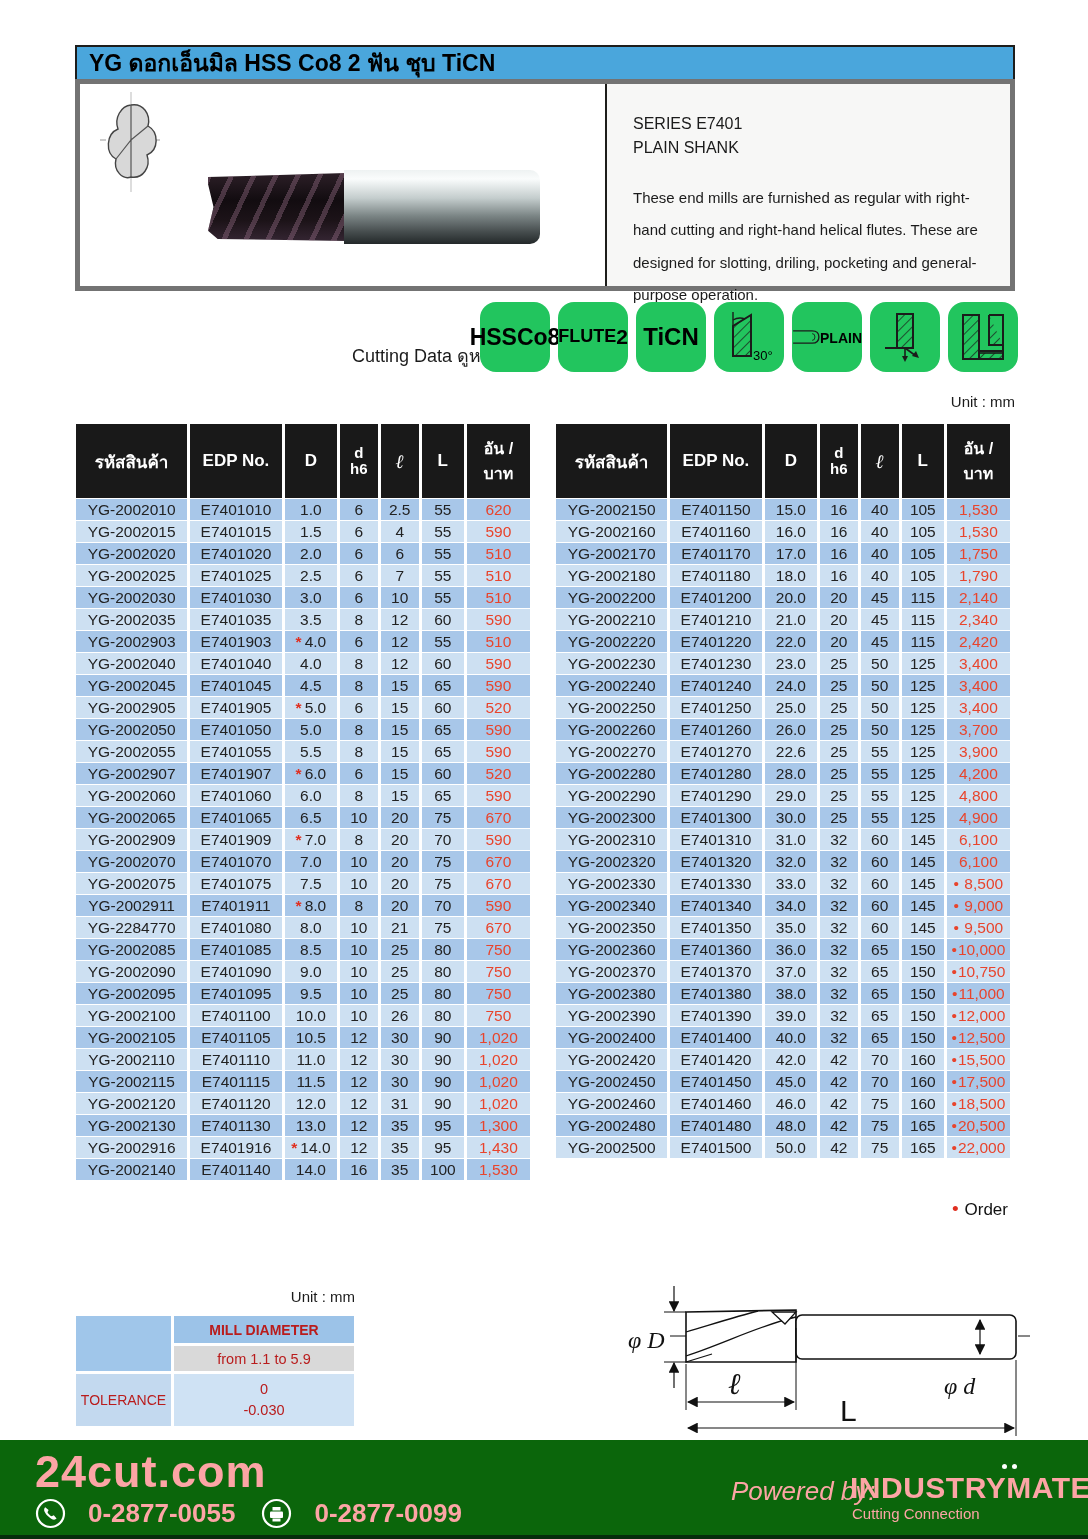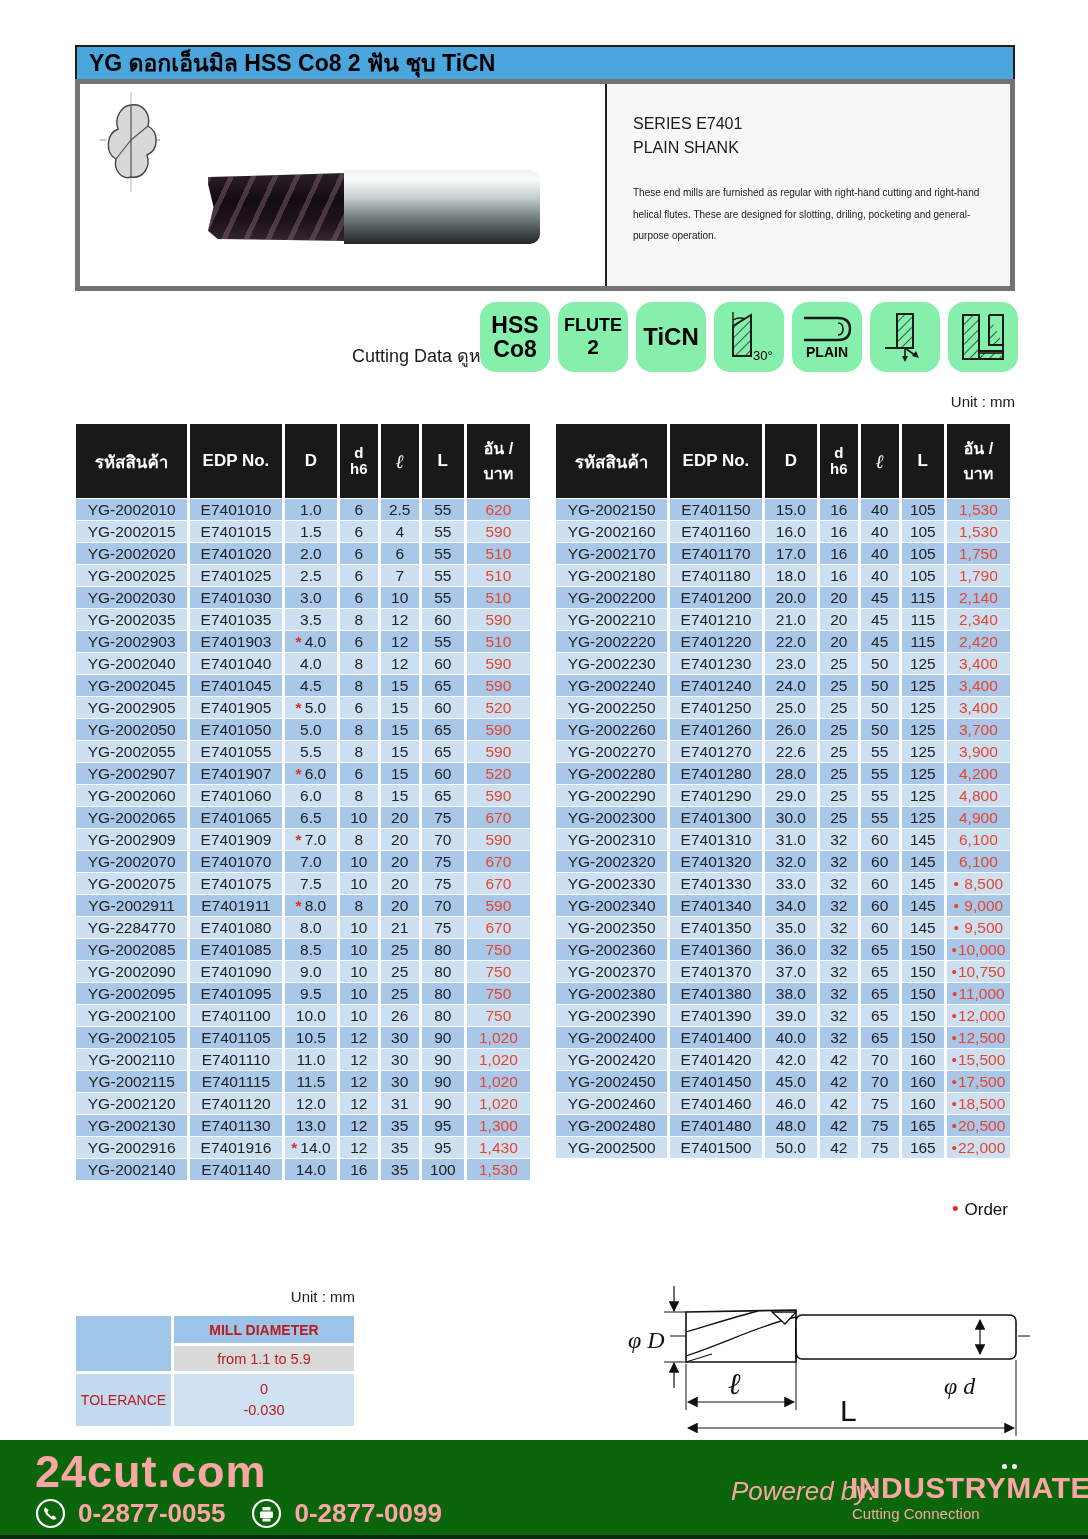--- a/index.html
+++ b/index.html
@@ -21,42 +21,42 @@
   .product-box {
     position:absolute; left:75px; top:79px; width:940px; height:212px;
     box-sizing:border-box; border:5px solid #737373; background:#fff;
   }
   .info-panel {
     position:absolute; right:0; top:0; width:405px; height:100%;
     box-sizing:border-box; border-left:2px solid #1d1d1b; background:#f7f7f6;
     padding:28px 26px 0 26px; color:#1b1b1b;
   }
   .info-line { font-size:16px; line-height:1.5; }
-  .info-desc { font-size:10px; line-height:2.15; margin-top:22px; }
+  .info-desc { font-size:15px; line-height:2.15; margin-top:22px; }
   .cross-section { position:absolute; left:20px; top:8px; }
   .mill-photo { position:absolute; left:128px; top:86px; width:332px; height:74px; }
   .mill-flutes {
     position:absolute; left:0; top:3px; width:138px; height:68px;
     background:
       repeating-linear-gradient(115deg, rgba(150,110,135,.40) 0 5px, rgba(0,0,0,0) 5px 20px),
       linear-gradient(180deg,#2c1f27 0%,#120c10 40%,#1c1318 70%,#342532 100%);
     clip-path: polygon(0 6%, 100% 0, 100% 100%, 7% 97%, 0 85%, 4% 50%, 0 16%);
   }
   .mill-shank {
     position:absolute; left:136px; top:0; width:196px; height:74px;
     border-radius:0 10px 10px 0;
     background: linear-gradient(180deg,#eef2f2 0%,#fafcfc 12%,#c4cdcd 38%,#7b8585 62%,#454c4d 84%,#232829 100%);
   }
 
   
   .cutting-data { position:absolute; left:352px; top:341px; font-size:18px; color:#1b1b1b; }
   .badges { position:absolute; left:480px; top:302px; display:flex; gap:8px; }
   .badge {
-    width:70px; height:70px; background:#86efac; border-radius:16px;
-    display:flex; flex-direction:column; align-items:center; justify-content:center;
+    width:70px; height:70px; background:#22c55e; border-radius:16px;
+    display:flex; flex-direction:row; align-items:center; justify-content:center;
     color:#000; text-align:center;
   }
   .badge .b1 { font-size:23px; font-weight:bold; line-height:1.05; }
   .badge .b2 { font-size:18px; font-weight:bold; line-height:1.1; }
   .badge .b2b { font-size:21px; font-weight:bold; line-height:1.1; }
   .badge .single { font-size:24px; font-weight:bold; }
   .badge .icon-label { font-size:14px; font-weight:bold; margin-top:1px; }
   .badge svg { display:block; }
 
   
@@ -101,21 +101,21 @@
 
   
   .diagram { position:absolute; left:628px; top:1272px; }
   .diagram text { fill:#111; }
 
   
   .footer { position:absolute; left:0; top:1440px; width:1088px; height:99px; background:#0b660b; color:#fca5a5; }
   .footer-edge { position:absolute; left:0; bottom:0; width:100%; height:4px; background:#062d0c; }
   .site-logo { position:absolute; left:35px; top:6px; font-size:45px; font-weight:bold; letter-spacing:1px; }
   .contact { position:absolute; left:35px; top:58px; display:flex; gap:26px; align-items:center; }
-  .contact-item { display:flex; align-items:center; gap:12px; font-size:26px; font-weight:bold; }
+  .contact-item { display:flex; align-items:center; gap:22px; font-size:26px; font-weight:bold; }
   .powered { position:absolute; left:731px; top:36px; font-size:26px; font-style:italic; }
   .brand { position:absolute; left:850px; top:31px; font-size:30px; font-weight:bold; letter-spacing:0.5px; }
   .brand-dots {
     position:absolute; left:1002px; top:24px; width:5px; height:5px;
     border-radius:50%; background:#fff; box-shadow:10px 0 0 #fff;
   }
   .brand-sub { position:absolute; left:852px; top:65px; font-size:15px; }
 </style>
 </head>
 <body>

